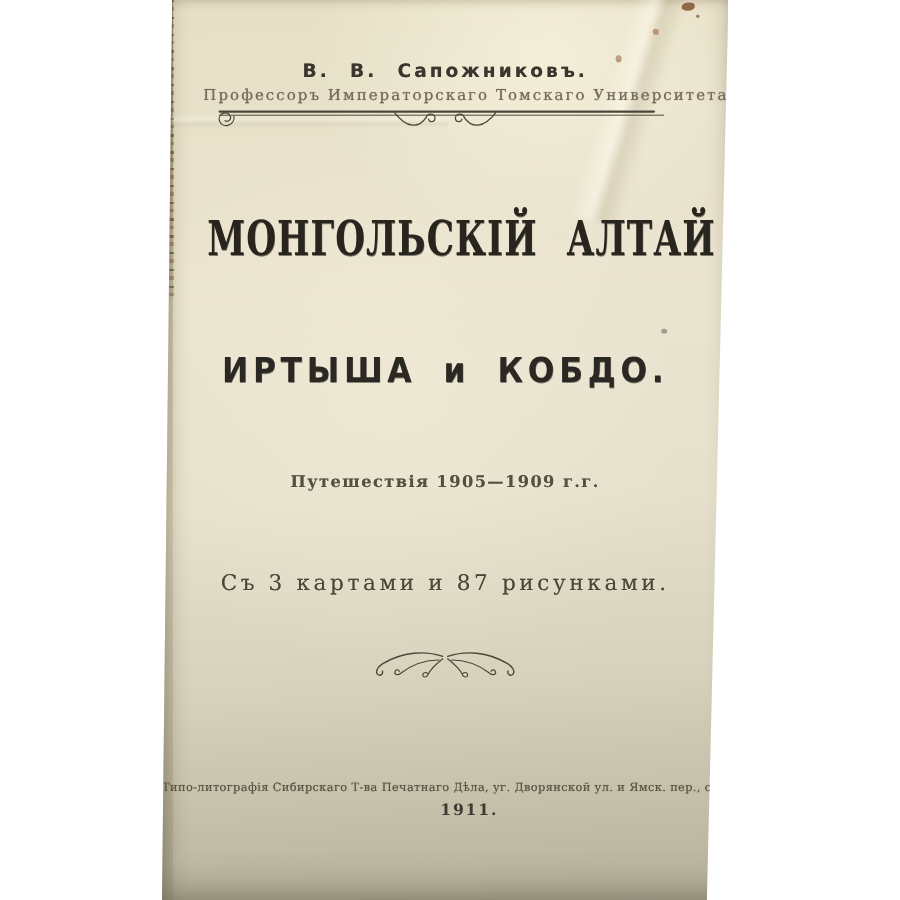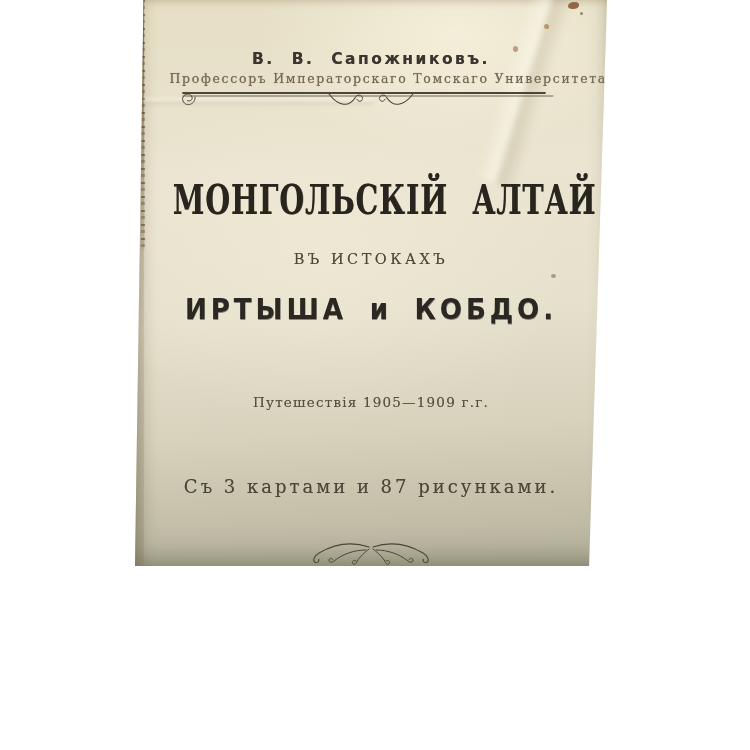--- a/index.html
+++ b/index.html
@@ -2,21 +2,21 @@
 <html lang="ru"><head>
 <meta charset="utf-8">
 <style>
   html,body{margin:0;padding:0;}
   body{
     width:750px;height:750px;position:relative;overflow:hidden;
     background:#ffffff;
     font-family:"DejaVu Serif",serif;
   }
   .page{
-    position:absolute;left:135px;top:0;width:472px;height:566px;
+    position:absolute;left:135px;top:0;width:472px;height:750px;
     background:
       radial-gradient(ellipse 60% 30% at 68% 6%, rgba(255,250,232,0.55), transparent 70%),
       radial-gradient(ellipse 70% 40% at 40% 45%, rgba(248,242,222,0.35), transparent 75%),
       linear-gradient(177deg,#e6dfc5 0%,#eae4d0 30%,#e6e1cc 55%,#d6d2bc 75%,#c2bea8 90%,#b5b19c 100%);
     clip-path:polygon(1.8% 0, 100% 0, 96.2% 100%, 0% 100%);
     box-shadow:
       inset 0 -20px 28px -14px rgba(95,92,72,0.55),
       inset 14px 0 20px -14px rgba(85,66,36,0.55),
       inset -10px 0 16px -12px rgba(110,104,80,0.35),
       inset 0 7px 9px -7px rgba(130,108,72,0.28);
@@ -79,20 +79,21 @@
   }
   .subtitle-main{
     top:293px;font-family:"DejaVu Sans",sans-serif;font-weight:bold;
     font-size:27px;letter-spacing:4px;word-spacing:10px;color:#2b2823;
     transform:scale(0.97,1.06);transform-origin:50% 0;
     text-shadow:0.3px 0.3px 0 rgba(43,40,35,0.5);
   }
   .expedition{
     top:394px;font-size:13.5px;letter-spacing:1.2px;color:#57503f;
     text-shadow:0 0 0.5px rgba(87,80,63,0.5);
+    font-weight:bold;
   }
   .illustrations{
     top:476px;font-size:18px;letter-spacing:3px;color:#4c4638;
     text-shadow:0 0 0.5px rgba(76,70,56,0.5);
   }
   .ornament-mid{position:absolute;left:50%;margin-left:-63px;top:540px;}
   .city{
     top:630px;font-weight:bold;font-size:14px;letter-spacing:2px;color:#453f33;
     text-shadow:0 0 0.5px rgba(69,63,51,0.5);
   }
@@ -139,21 +140,20 @@
       <path class="stroke" d="M16,11 c1,7 -9,11 -12,4 c-2.5,-6 6.5,-10 9,-4 c1,2.6 -2,5 -4.5,3.6" stroke-width="1"></path>
       <path class="stroke" d="M150,8 C160,21 170,21 176,12" stroke-width="1.1"></path>
       <path class="stroke" d="M176,12 c1.5,-4.5 7.5,-3.5 7.5,0.5 c0,3.2 -4.5,4 -5.5,0.8" stroke-width="1"></path>
       <path class="stroke" d="M208,12 c-1.5,-4.5 -7.5,-3.5 -7.5,0.5 c0,3.2 4.5,4 5.5,0.8" stroke-width="1"></path>
       <path class="stroke" d="M234,8 C224,21 214,21 208,12" stroke-width="1.1"></path>
     </svg>
   </div>
 
   <div class="line title">МОНГОЛЬСКІЙ АЛТАЙ</div>
 
-  <div class="line subtitle-prefix">ВЪ ИСТОКАХЪ</div>
 
   <div class="line subtitle-main">ИРТЫША и КОБДО.</div>
 
   <div class="line expedition">Путешествія 1905—1909 г.г.</div>
 
   <div class="line illustrations">Съ 3 картами и 87 рисунками.</div>
 
   <div class="ornament-mid">
     <svg width="126" height="28" viewBox="0 0 126 28">
       <g id="half">

